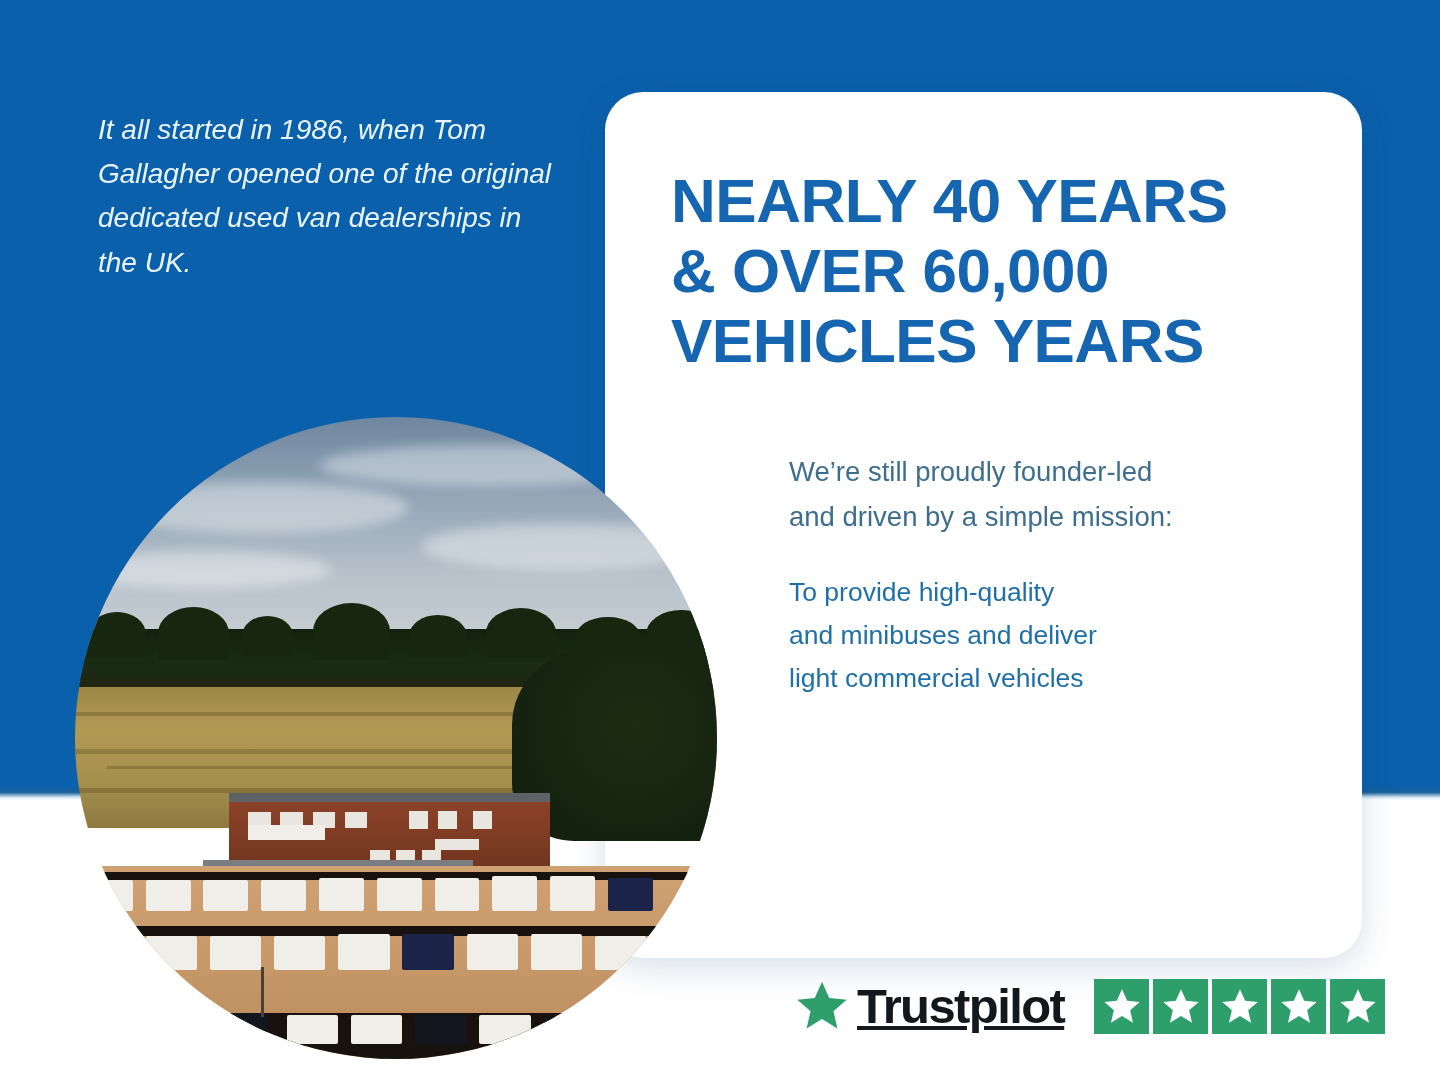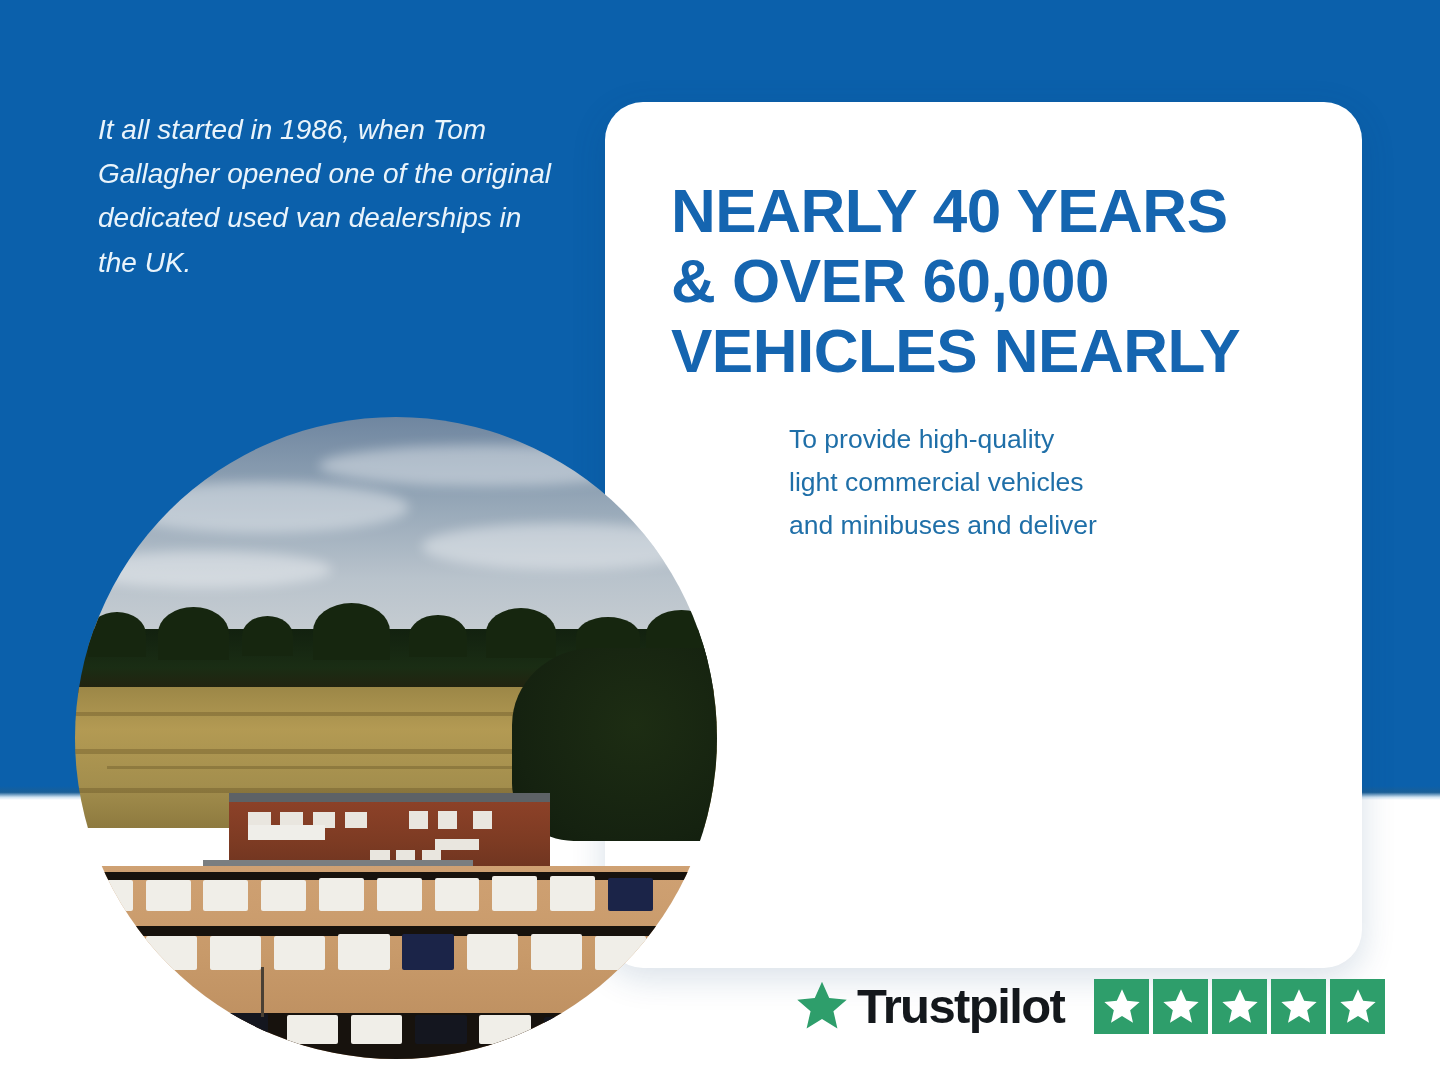--- a/index.html
+++ b/index.html
@@ -20,21 +20,21 @@
   }
   #bg-blue::after{
     content:"";
     position:absolute; left:0; right:0; bottom:0; height:14px;
     background:linear-gradient(to bottom,#0B60AB 0%,#1a5f97 45%,#cfe3f2 80%,#ffffff 100%);
   }
 
   
   #card {
     position:absolute;
-    left:605px; top:102px;
+    left:605px; top:92px;
     width:757px; height:866px;
     background:#ffffff;
     border-radius:38px;
     box-shadow:0 10px 34px rgba(12,60,110,.16);
     z-index:3;
   }
   #card-inner{
     position:absolute; inset:0;
     padding:74px 54px 0 66px;
   }
@@ -128,21 +128,21 @@
   }
 
   
   #trustpilot {
     position:absolute;
     left:793px; top:978px;
     display:flex; align-items:center;
     z-index:8;
   }
   #tp-star-logo { width:58px; height:56px; margin-right:6px; }
-  #tp-word { font-size:49px; font-weight:bold; color:#14181c; letter-spacing:-1.6px; }
+  #tp-word { font-size:49px; font-weight:bold; color:#14181c; letter-spacing:-1.6px;text-decoration:underline; }
   #tp-stars { display:flex; margin-left:30px; gap:4px; }
   .tp-box { width:55px; height:55px; background:#2E9E6B;
             display:flex; align-items:center; justify-content:center; }
   .tp-box svg { width:40px; height:40px; }
 </style>
 </head>
 <body>
 
 <div id="bg-blue"></div>
 
@@ -236,28 +236,32 @@
     <div class="pole" style="left:29%;top:52%;height:26%;"></div>
   </div>
 </div>
 
 <div id="card">
   <div id="card-inner">
 
     <div>
       <div class="headline">NEARLY 40 YEARS</div>
       <div class="headline">&amp; OVER 60,000</div>
-      <div class="headline">VEHICLES NEARLY</div>
+      <div class="headline">VEHICLES YEARS</div>
     </div>
 
+    <div class="subtext">
+      <div>We’re still proudly founder-led</div>
+      <div>and driven by a simple mission:</div>
+    </div>
 
     <div class="mission">
       <div>To provide high-quality</div>
+      <div>and minibuses and deliver</div>
       <div>light commercial vehicles</div>
-      <div>and minibuses and deliver</div>
     </div>
 
   </div>
 </div>
 
 <div id="trustpilot">
   <span id="tp-star-logo">
     <svg viewBox="0 0 24 24" width="58" height="56" aria-hidden="true">
       <polygon points="12,1.6 15.1,8.6 22.6,9.3 16.9,14.2 18.6,21.6 12,17.6 5.4,21.6 7.1,14.2 1.4,9.3 8.9,8.6" fill="#2E9E6B"></polygon>
     </svg>

